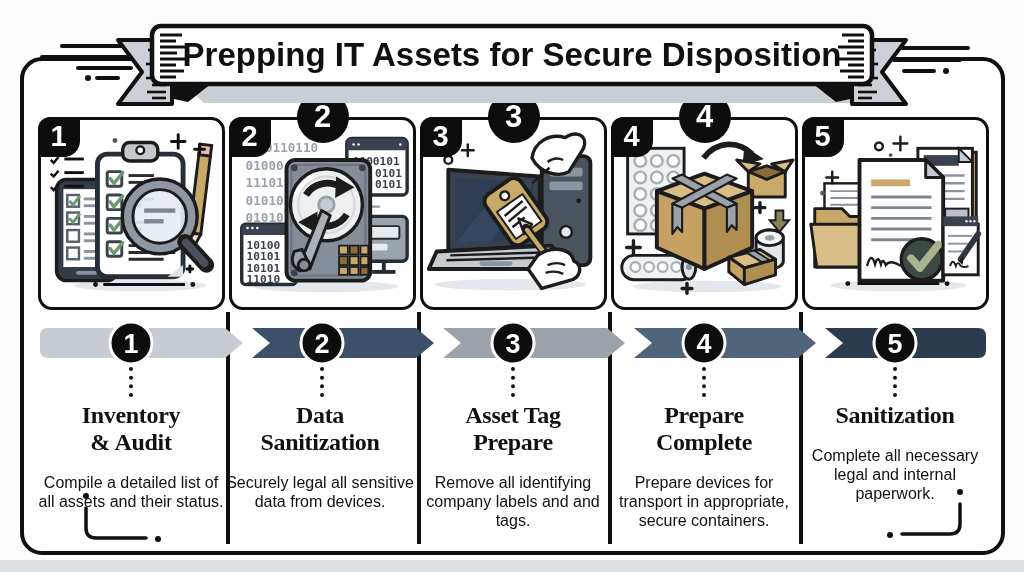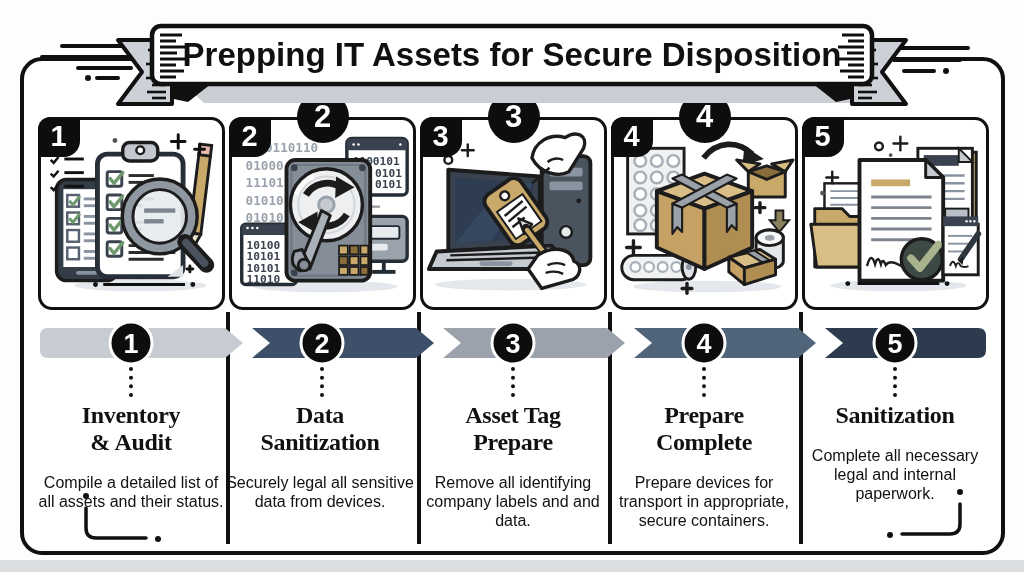--- a/index.html
+++ b/index.html
@@ -574,21 +574,21 @@
       <div>Data</div>
       <div>Sanitization</div>
     </div>
     <div class="step-desc">Securely legal all sensitive data from devices.</div>
   </div>
   <div class="step-text" style="left:417px">
     <div class="step-heading">
       <div>Asset Tag</div>
       <div>Prepare</div>
     </div>
-    <div class="step-desc">Remove all identifying company labels and and data.</div>
+    <div class="step-desc">Remove all identifying company labels and and tags.</div>
   </div>
   <div class="step-text" style="left:608px">
     <div class="step-heading">
       <div>Prepare</div>
       <div>Complete</div>
     </div>
     <div class="step-desc">Prepare devices for transport in appropriate, secure containers.</div>
   </div>
   <div class="step-text" style="left:799px">
     <div class="step-heading">

